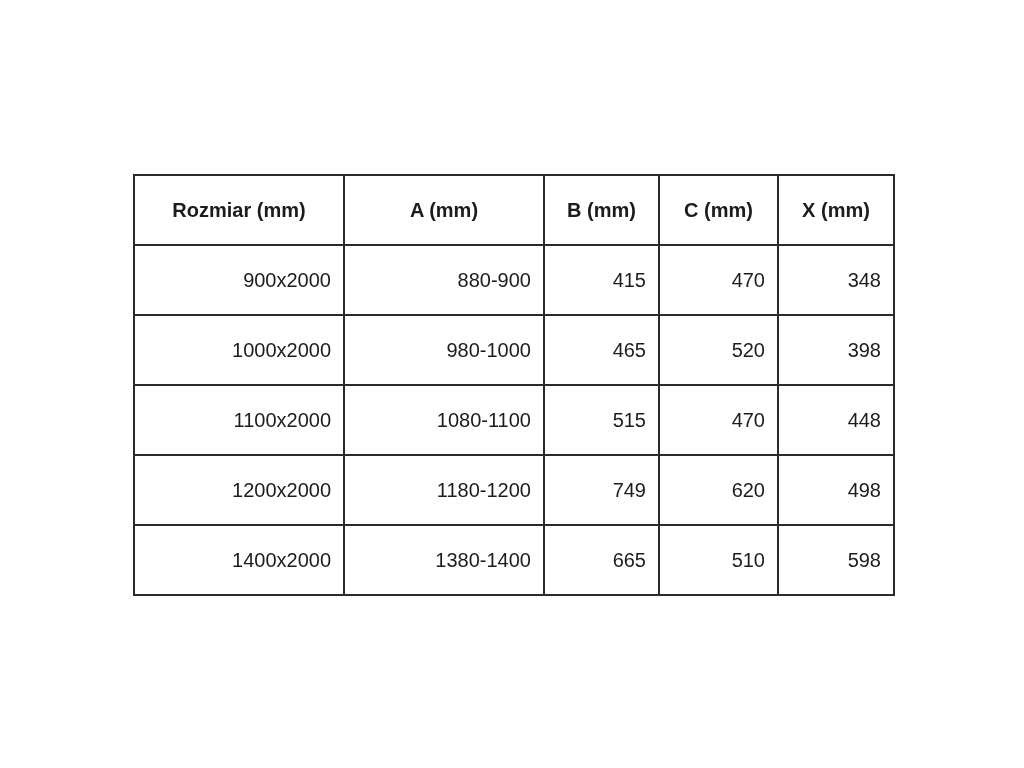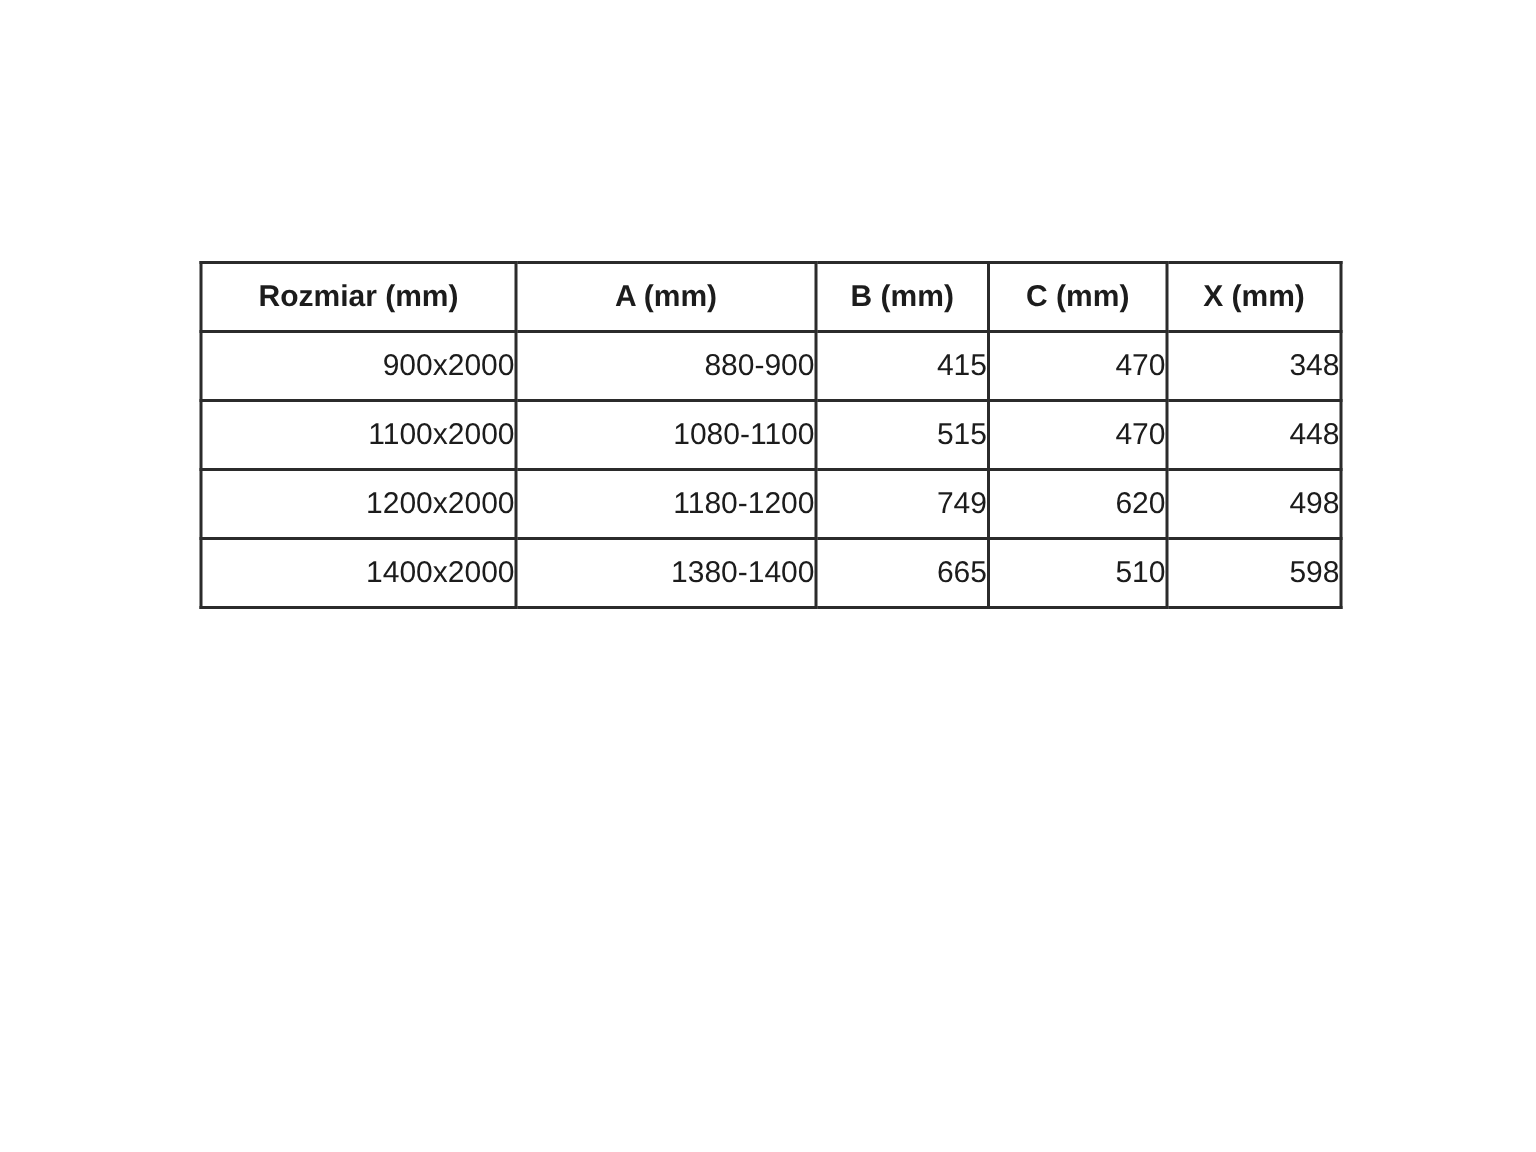--- a/index.html
+++ b/index.html
@@ -30,21 +30,21 @@
     background: #ffffff;
   }
   table.size-table th,
   table.size-table td {
     border: 2px solid #2b2b2b;
     height: 44px;
     text-align: center;
     vertical-align: middle;
     color: #1c1c1c;
     font-size: 20px;
-    padding: 0;
+    padding: 12px;
     overflow: hidden;
     white-space: nowrap;
   }
   table.size-table th {
     font-weight: bold;
   }
   table.size-table td {
     font-weight: normal;
     text-align: right;
   }
@@ -73,20 +73,27 @@
       </thead>
       <tbody>
         <tr>
           <td>900x2000</td>
           <td>880-900</td>
           <td>415</td>
           <td>470</td>
           <td>348</td>
         </tr>
         <tr>
+          <td>1000x2000</td>
+          <td>980-1000</td>
+          <td>465</td>
+          <td>520</td>
+          <td>398</td>
+        </tr>
+        <tr>
           <td>1100x2000</td>
           <td>1080-1100</td>
           <td>515</td>
           <td>470</td>
           <td>448</td>
         </tr>
         <tr>
           <td>1200x2000</td>
           <td>1180-1200</td>
           <td>749</td>

